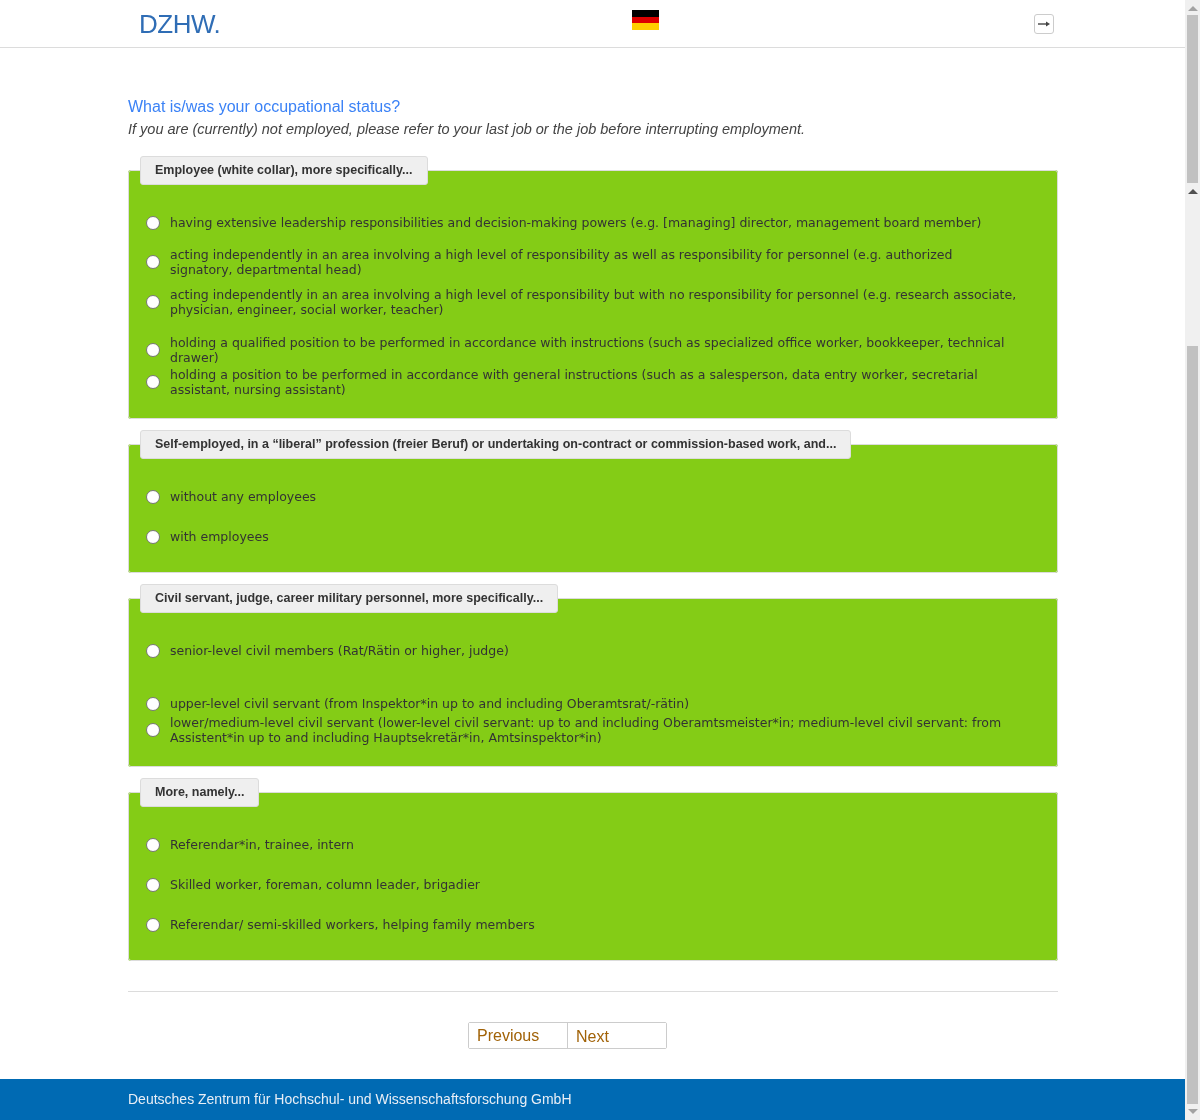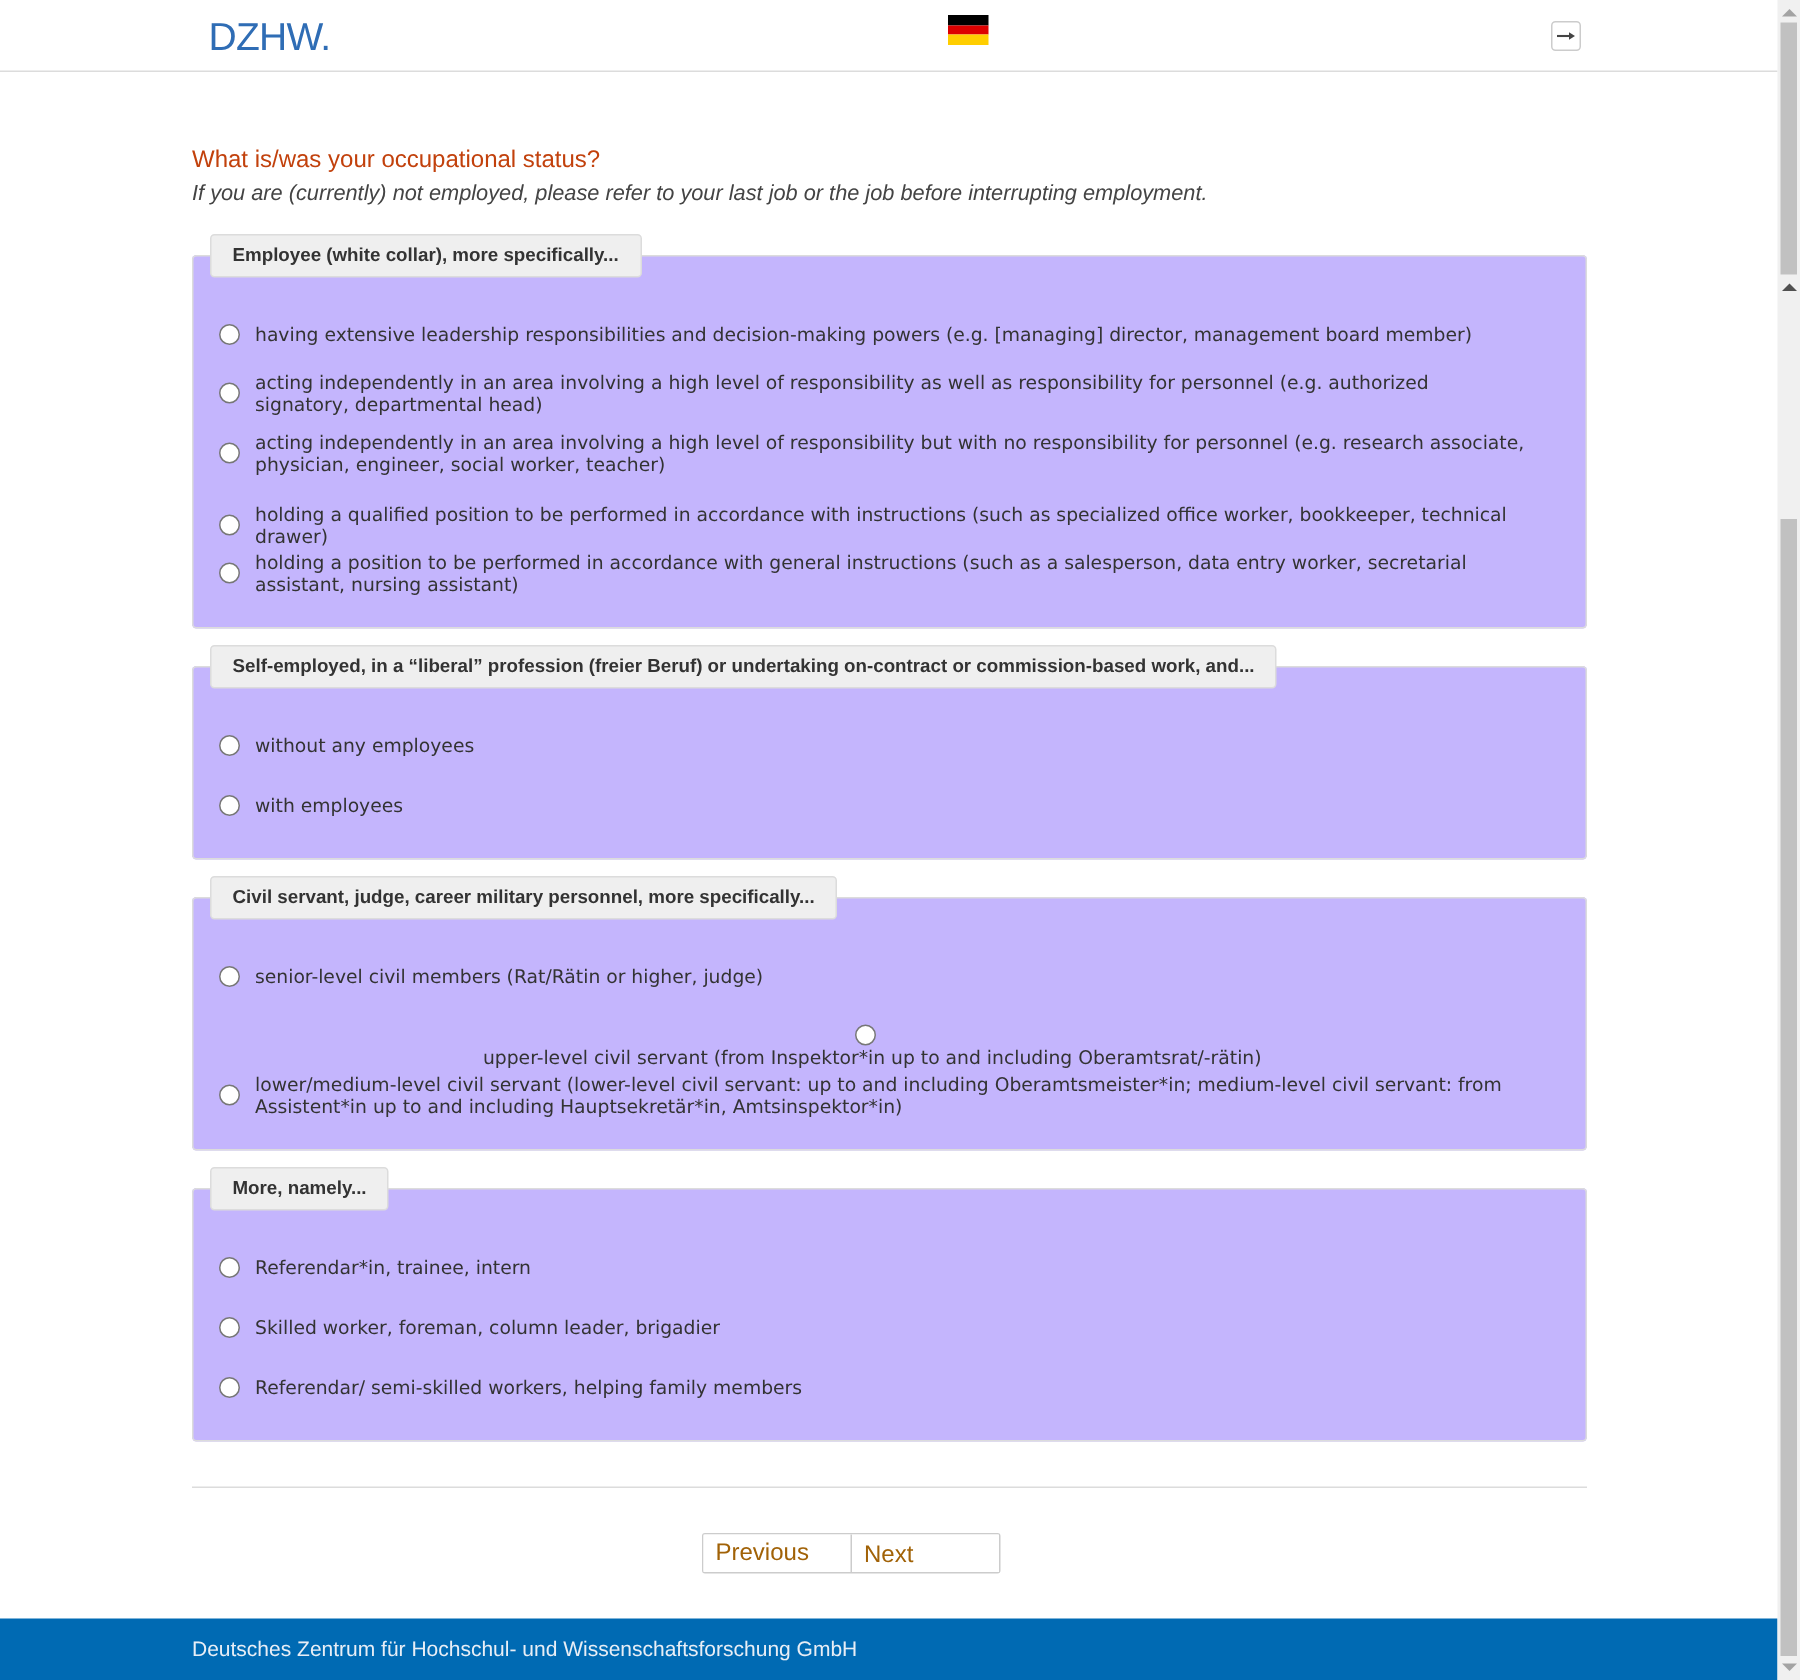--- a/index.html
+++ b/index.html
@@ -11,24 +11,24 @@
   }
   .page { position: absolute; left: 0; top: 0; width: 1185px; height: 1120px; background: #fff; }
   .header { position: absolute; left: 0; top: 0; width: 1185px; height: 47px; border-bottom: 1px solid #dcdcdc; background: #fff; }
   .logo { position: absolute; left: 139px; top: 9px; font-family: "Liberation Sans", sans-serif; font-size: 26px; color: #2f6db5; letter-spacing: -0.5px; line-height: 30px; }
   .flag { position: absolute; left: 632px; top: 10px; width: 27px; height: 20px; }
   .flag div { height: 6.67px; }
   .exit-btn { position: absolute; left: 1034px; top: 14px; width: 20px; height: 20px; border: 1px solid #ccc; border-radius: 3px; background: #fff; box-sizing: border-box; }
   .exit-btn svg { position: absolute; left: 3px; top: 3px; }
 
   .content { position: absolute; left: 128px; top: 96px; width: 930px; }
-  .question-title { font-family: "Liberation Sans", sans-serif; font-size: 16px; color: #c2410c; margin: 0; line-height: 22px; }
+  .question-title { font-family: "Liberation Sans", sans-serif; font-size: 16px; color: #3b82f6; margin: 0; line-height: 22px; }
   .question-hint { font-family: "Liberation Sans", sans-serif; font-style: italic; font-size: 14.5px; color: #444; line-height: 22px; margin: 0; }
 
-  fieldset.group { position: absolute; left: 0; width: 930px; box-sizing: border-box; border: 1px solid #dcdcdc; border-radius: 3px; background: #c4b5fd; margin: 0; padding: 0; }
+  fieldset.group { position: absolute; left: 0; width: 930px; box-sizing: border-box; border: 1px solid #dcdcdc; border-radius: 3px; background: #84cc16; margin: 0; padding: 0; }
   .legend { position: absolute; left: 11px; top: -15px; height: 29px; box-sizing: border-box; border: 1px solid #dcdcdc; border-radius: 3px; background: #efefef; font-family: "Liberation Sans", sans-serif; font-weight: bold; font-size: 12.5px; color: #333; line-height: 27px; padding: 0 14px; white-space: nowrap; }
   .option { position: absolute; left: 17px; right: 40px; display: flex; align-items: center; }
   .radio { width: 14px; height: 14px; border: 1px solid #777; border-radius: 50%; background: #fff; flex: 0 0 auto; box-sizing: border-box; margin-right: 10px; }
   .opt-label { font-size: 12.5px; line-height: 15px; color: #333; }
 
   .divider { position: absolute; left: 128px; top: 991px; width: 930px; height: 1px; background: #dcdcdc; }
   .nav { position: absolute; left: 468px; top: 1022px; width: 199px; height: 27px; display: flex; border: 1px solid #ccc; border-radius: 2px; box-sizing: border-box; background: #fff; }
   .nav-btn { font-family: "Liberation Sans", sans-serif; font-size: 16px; color: #a16207; background: #fff; border: none; padding: 0 8px; text-align: left; }
   .nav-prev { width: 99px; border-right: 1px solid #ccc; line-height: 24px; }
   .nav-next { width: 98px; line-height: 28px; }
@@ -100,21 +100,21 @@
       <span class="opt-label">with employees</span>
     </label>
   </fieldset>
 
   <fieldset class="group" style="left:128px; top:598px; height:169px;">
     <div class="legend">Civil servant, judge, career military personnel, more specifically...</div>
     <label class="option" style="top:44px;">
       <span class="radio"></span>
       <span class="opt-label">senior-level civil members (Rat/Rätin or higher, judge)</span>
     </label>
-    <label class="option" style="top:84px;flex-direction:column;">
+    <label class="option" style="top:97px;">
       <span class="radio"></span>
       <span class="opt-label">upper-level civil servant (from Inspektor*in up to and including Oberamtsrat/-rätin)</span>
     </label>
     <label class="option" style="top:116px;">
       <span class="radio"></span>
       <span class="opt-label">lower/medium-level civil servant (lower-level civil servant: up to and including Oberamtsmeister*in; medium-level civil servant: from Assistent*in up to and including Hauptsekretär*in, Amtsinspektor*in)</span>
     </label>
   </fieldset>
 
   <fieldset class="group" style="left:128px; top:792px; height:169px;">

